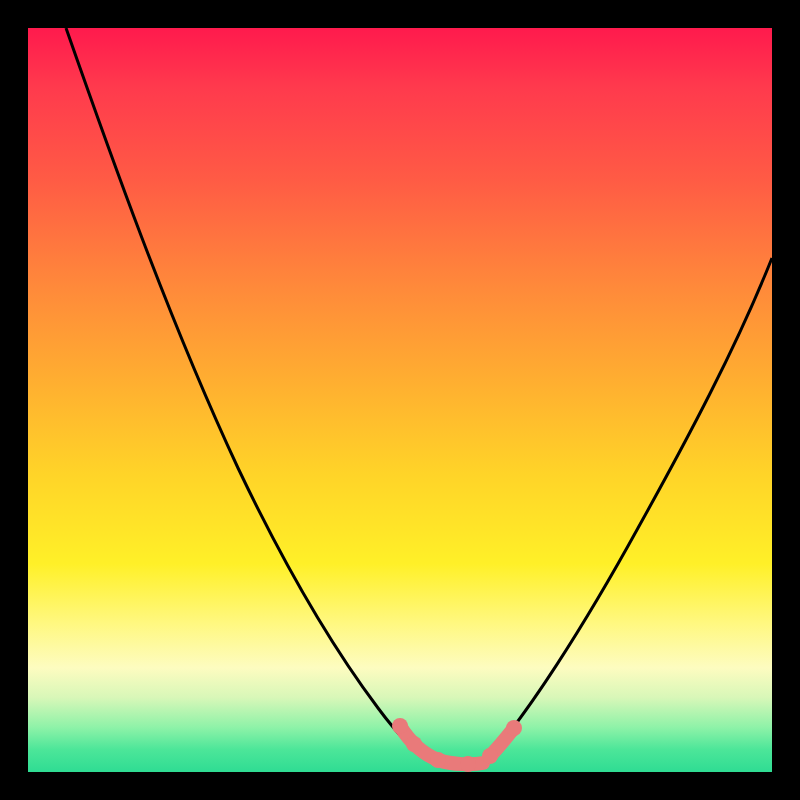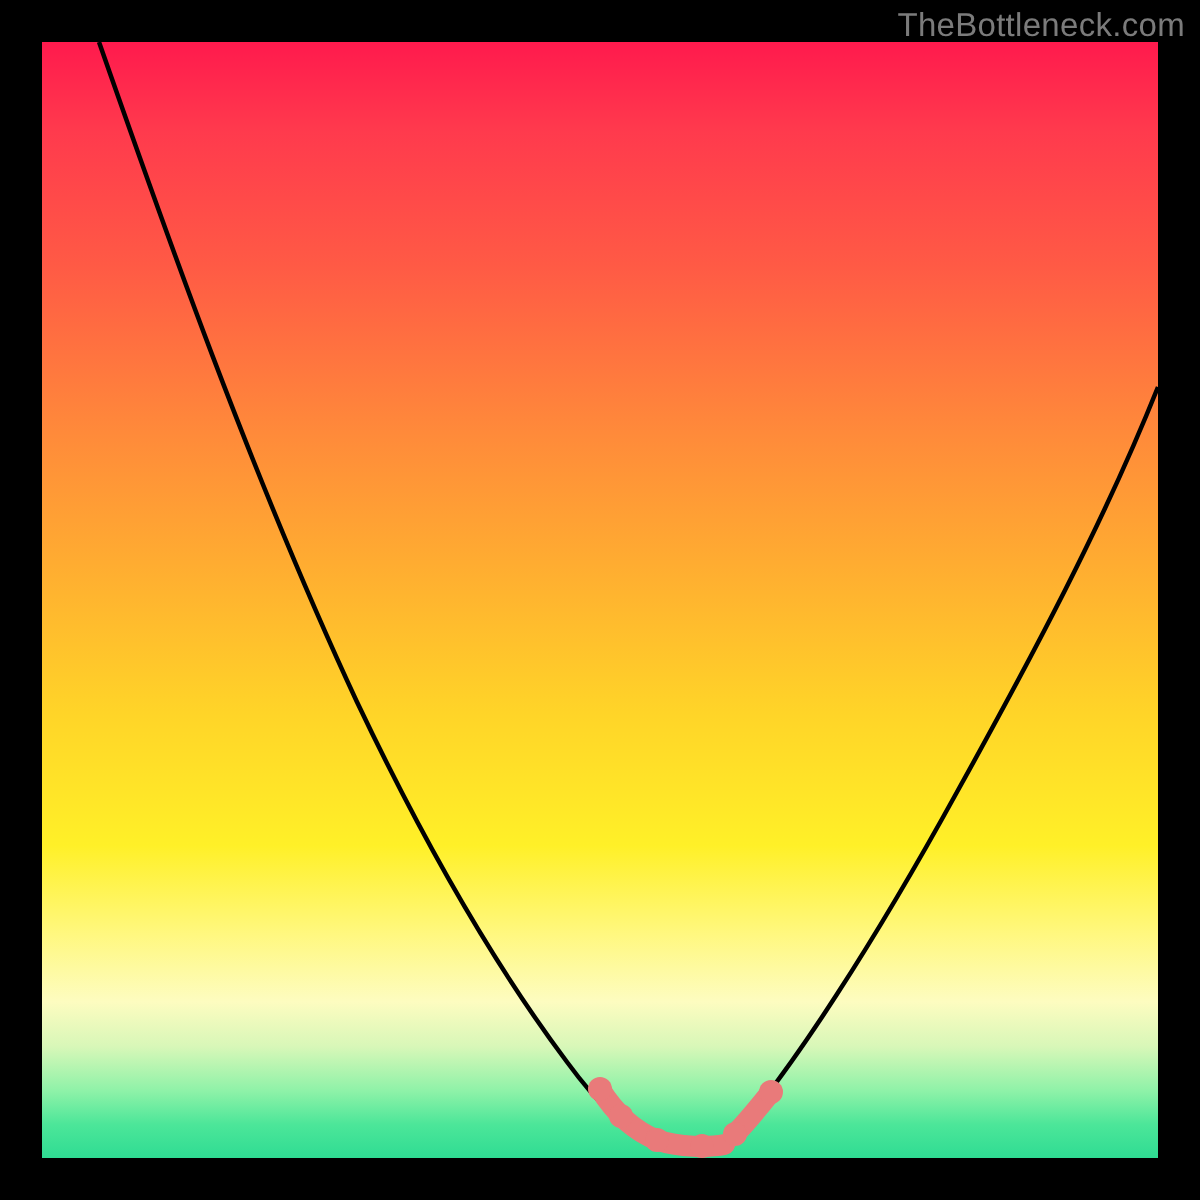--- a/index.html
+++ b/index.html
@@ -88,14 +88,13 @@
     <g fill="#e97a7a">
       <circle cx="372" cy="698" r="8"></circle>
       <circle cx="386" cy="716" r="8"></circle>
       <circle cx="410" cy="732" r="8"></circle>
       <circle cx="440" cy="736" r="8"></circle>
       <circle cx="462" cy="728" r="8"></circle>
       <circle cx="486" cy="700" r="8"></circle>
     </g>
   </svg>
 
-  <div class="watermark">TheBottleneck.com</div>
 </div>
 
 </body></html>

